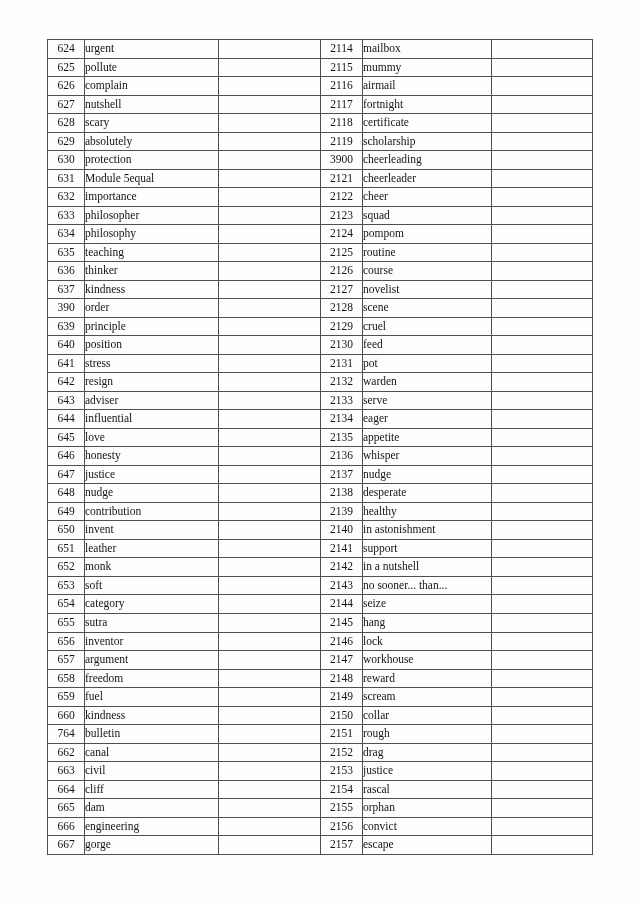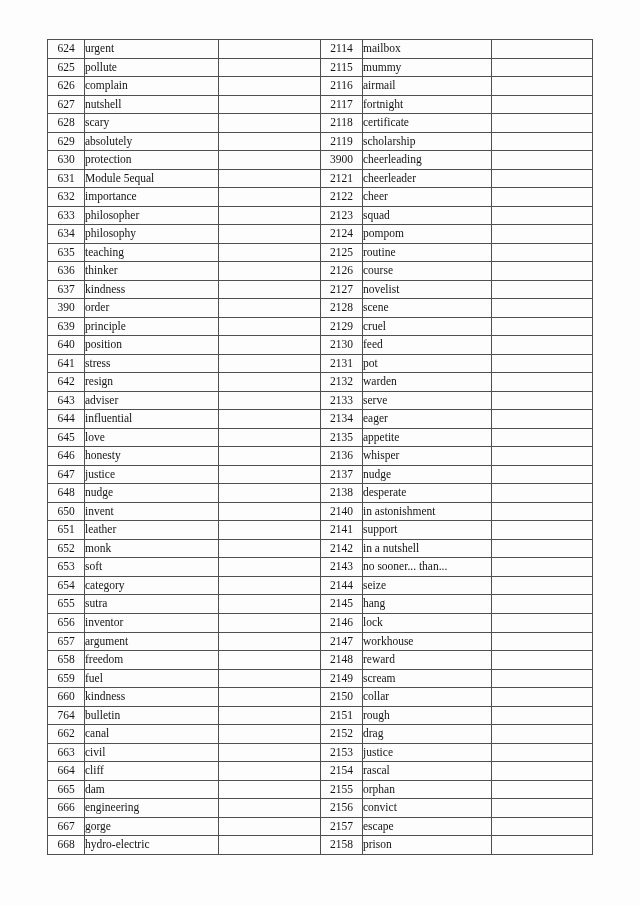--- a/index.html
+++ b/index.html
@@ -264,20 +264,28 @@
         </tr>
         <tr>
           <td class="num">648</td>
           <td class="word">nudge</td>
           <td class="answer"></td>
           <td class="num">2138</td>
           <td class="word">desperate</td>
           <td class="answer"></td>
         </tr>
         <tr>
+          <td class="num">649</td>
+          <td class="word">contribution</td>
+          <td class="answer"></td>
+          <td class="num">2139</td>
+          <td class="word">healthy</td>
+          <td class="answer"></td>
+        </tr>
+        <tr>
           <td class="num">650</td>
           <td class="word">invent</td>
           <td class="answer"></td>
           <td class="num">2140</td>
           <td class="word">in astonishment</td>
           <td class="answer"></td>
         </tr>
         <tr>
           <td class="num">651</td>
           <td class="word">leather</td>
@@ -405,25 +413,17 @@
           <td class="num">2156</td>
           <td class="word">convict</td>
           <td class="answer"></td>
         </tr>
         <tr>
           <td class="num">667</td>
           <td class="word">gorge</td>
           <td class="answer"></td>
           <td class="num">2157</td>
           <td class="word">escape</td>
-          <td class="answer"></td>
-        </tr>
-        <tr>
-          <td class="num">668</td>
-          <td class="word">hydro-electric</td>
-          <td class="answer"></td>
-          <td class="num">2158</td>
-          <td class="word">prison</td>
           <td class="answer"></td>
         </tr>
       </tbody>
   </table>
 </div>
 
 </body></html>

